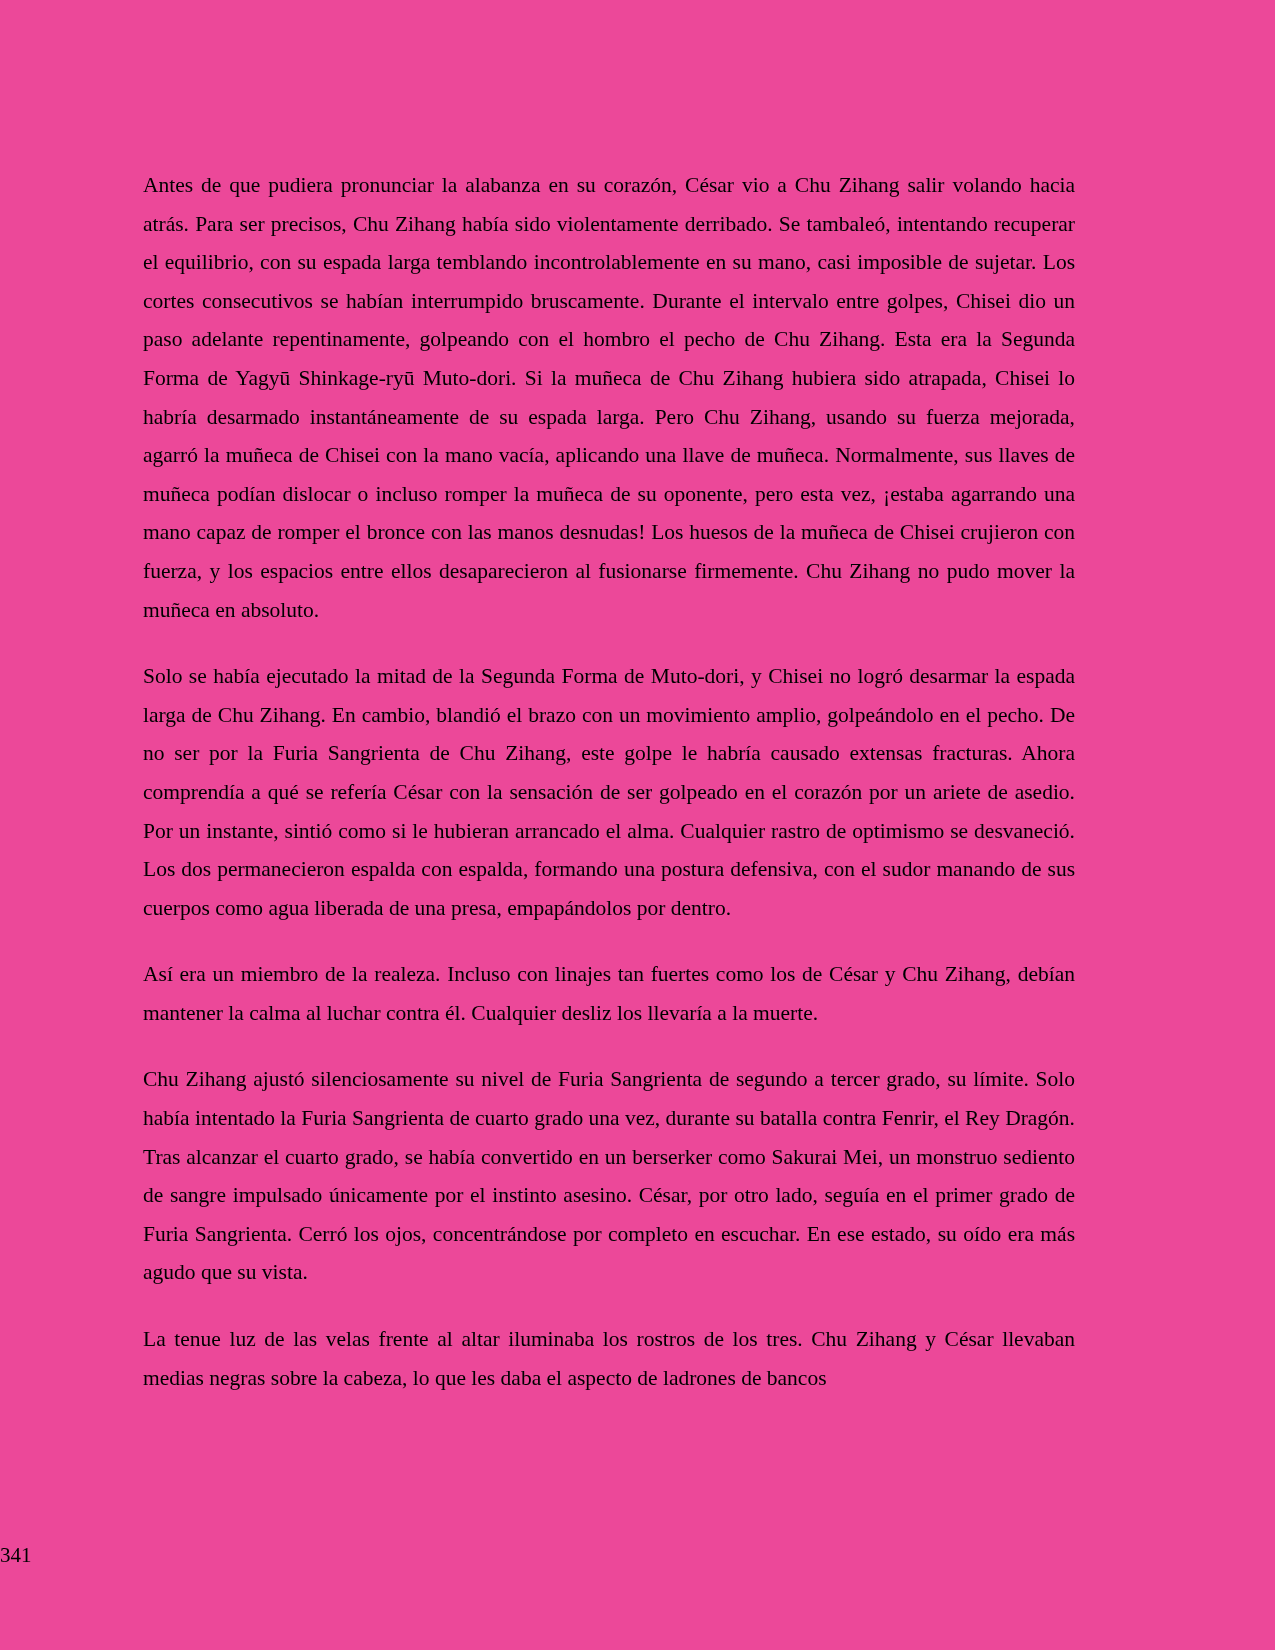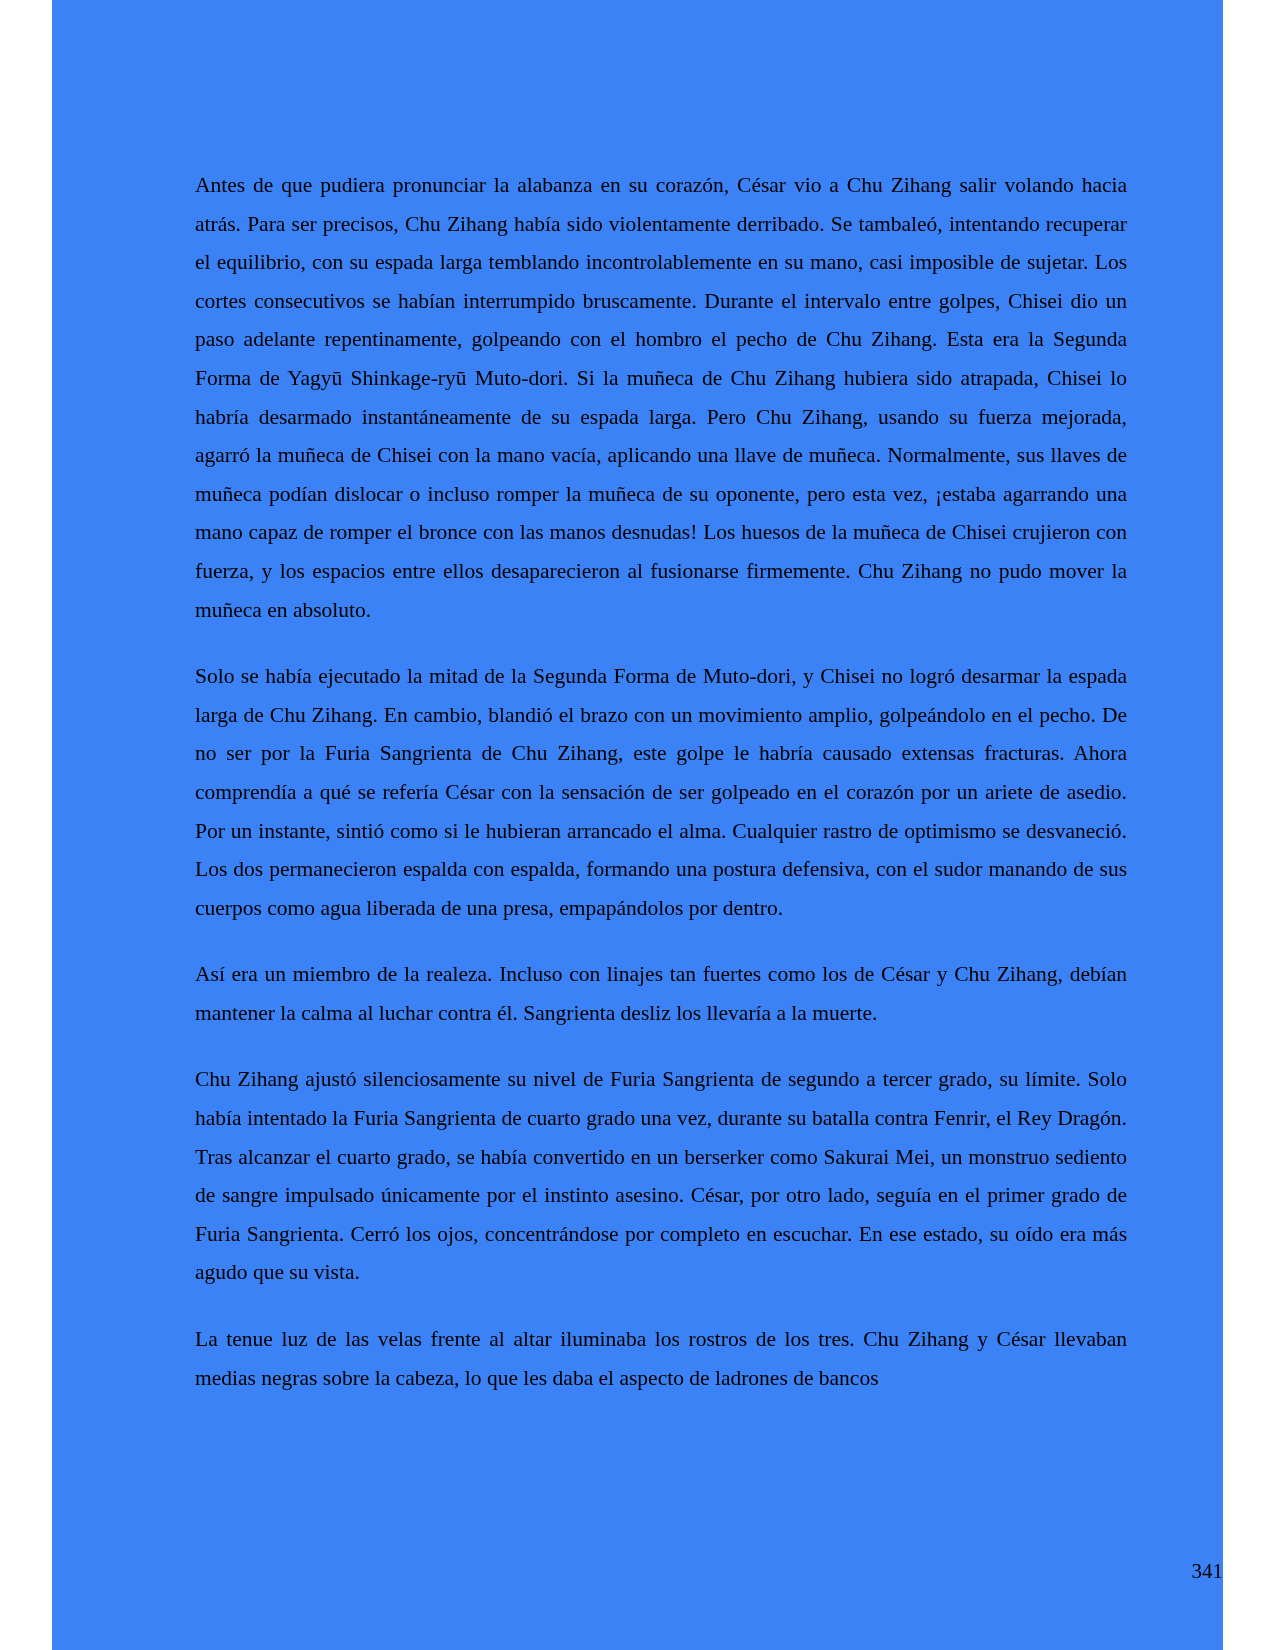--- a/index.html
+++ b/index.html
@@ -3,23 +3,23 @@
 <meta charset="utf-8">
 <title>Document Page</title>
 <style>
   html, body {
     margin: 0;
     padding: 0;
     background: #ffffff;
   }
   .page {
     position: relative;
-    width: 1171px;
+    width: 1275px;
     height: 1650px;
-    background: #3b82f6;
+    background: #ec4899;
     margin: 0 auto;
     overflow: hidden;
     font-family: "Liberation Serif", "DejaVu Serif", serif;
     color: #000000;
   }
   .text-column {
     position: absolute;
     left: 143px;
     top: 166px;
     width: 932px;
@@ -37,40 +37,39 @@
   }
   .paragraph:last-of-type {
     margin-bottom: 0;
   }
   
   .page-number {
     position: absolute;
     left: 0;
     right: 0;
     top: 1542px;
-    text-align: right;
+    text-align: left;
     font-size: 21px;
     line-height: 26px;
     color: #000000;
-    margin-top: 16px;
   }
 </style>
 </head>
 <body>
 
 <div class="page">
 
   <div class="text-column">
 
     <p class="paragraph">Antes de que pudiera pronunciar la alabanza en su corazón, César vio a Chu Zihang salir volando hacia atrás. Para ser precisos, Chu Zihang había sido violentamente derribado. Se tambaleó, intentando recuperar el equilibrio, con su espada larga temblando incontrolablemente en su mano, casi imposible de sujetar. Los cortes consecutivos se habían interrumpido bruscamente. Durante el intervalo entre golpes, Chisei dio un paso adelante repentinamente, golpeando con el hombro el pecho de Chu Zihang. Esta era la Segunda Forma de Yagyū Shinkage-ryū Muto-dori. Si la muñeca de Chu Zihang hubiera sido atrapada, Chisei lo habría desarmado instantáneamente de su espada larga. Pero Chu Zihang, usando su fuerza mejorada, agarró la muñeca de Chisei con la mano vacía, aplicando una llave de muñeca. Normalmente, sus llaves de muñeca podían dislocar o incluso romper la muñeca de su oponente, pero esta vez, ¡estaba agarrando una mano capaz de romper el bronce con las manos desnudas! Los huesos de la muñeca de Chisei crujieron con fuerza, y los espacios entre ellos desaparecieron al fusionarse firmemente. Chu Zihang no pudo mover la muñeca en absoluto.</p>
 
 
     <p class="paragraph">Solo se había ejecutado la mitad de la Segunda Forma de Muto-dori, y Chisei no logró desarmar la espada larga de Chu Zihang. En cambio, blandió el brazo con un movimiento amplio, golpeándolo en el pecho. De no ser por la Furia Sangrienta de Chu Zihang, este golpe le habría causado extensas fracturas. Ahora comprendía a qué se refería César con la sensación de ser golpeado en el corazón por un ariete de asedio. Por un instante, sintió como si le hubieran arrancado el alma. Cualquier rastro de optimismo se desvaneció. Los dos permanecieron espalda con espalda, formando una postura defensiva, con el sudor manando de sus cuerpos como agua liberada de una presa, empapándolos por dentro.</p>
 
-    <p class="paragraph">Así era un miembro de la realeza. Incluso con linajes tan fuertes como los de César y Chu Zihang, debían mantener la calma al luchar contra él. Sangrienta desliz los llevaría a la muerte.</p>
+    <p class="paragraph">Así era un miembro de la realeza. Incluso con linajes tan fuertes como los de César y Chu Zihang, debían mantener la calma al luchar contra él. Cualquier desliz los llevaría a la muerte.</p>
 
     <p class="paragraph">Chu Zihang ajustó silenciosamente su nivel de Furia Sangrienta de segundo a tercer grado, su límite. Solo había intentado la Furia Sangrienta de cuarto grado una vez, durante su batalla contra Fenrir, el Rey Dragón. Tras alcanzar el cuarto grado, se había convertido en un berserker como Sakurai Mei, un monstruo sediento de sangre impulsado únicamente por el instinto asesino. César, por otro lado, seguía en el primer grado de Furia Sangrienta. Cerró los ojos, concentrándose por completo en escuchar. En ese estado, su oído era más agudo que su vista.</p>
 
     <p class="paragraph">La tenue luz de las velas frente al altar iluminaba los rostros de los tres. Chu Zihang y César llevaban medias negras sobre la cabeza, lo que les daba el aspecto de ladrones de bancos</p>
 
   </div>
 
   <div class="page-number">341</div>
 
 </div>

